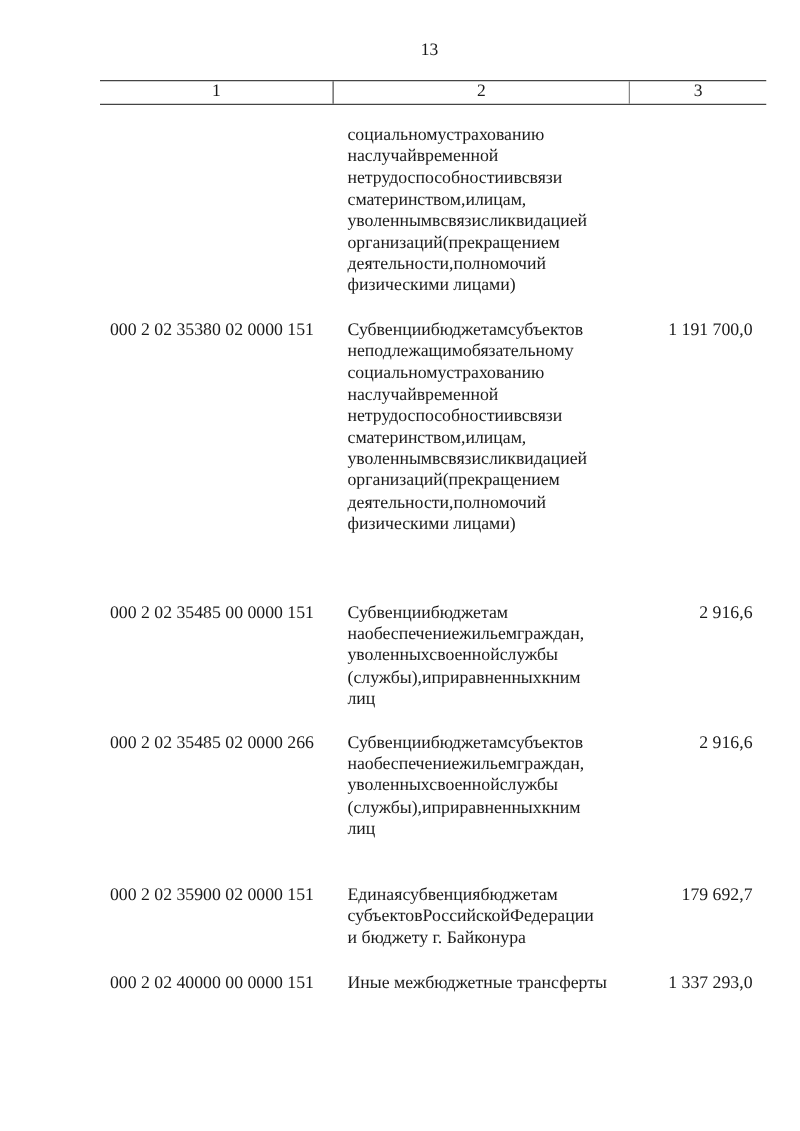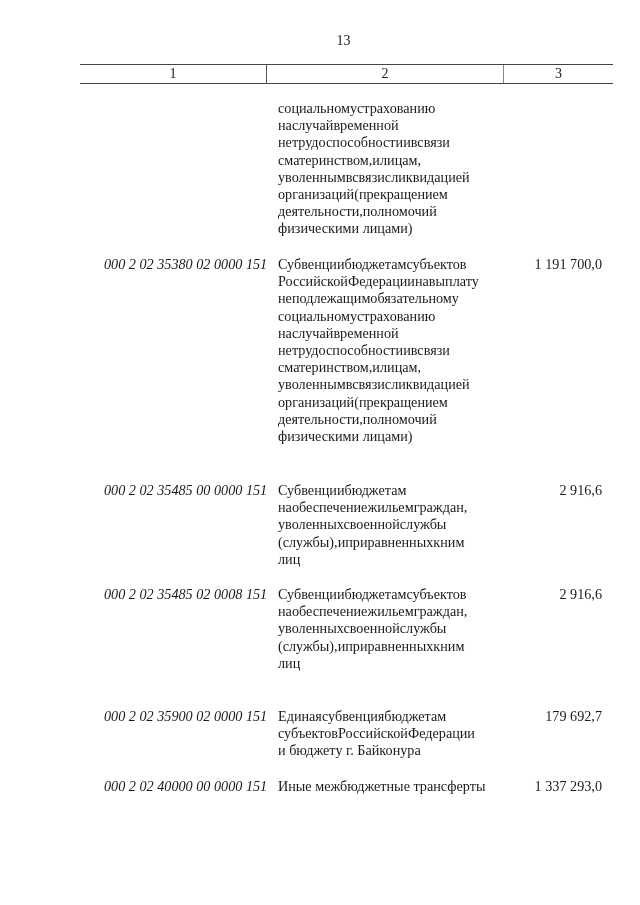--- a/index.html
+++ b/index.html
@@ -6,21 +6,21 @@
   body { width:640px; height:905px; position:relative; overflow:hidden;
          font-family:"Liberation Serif", "DejaVu Serif", serif; color:#1a1a1a; font-size:14.2px; }
   .page-num { position:absolute; top:33px; left:0; width:100%; text-align:center; font-size:14px; padding-left:47px; box-sizing:border-box; }
   .hdr { position:absolute; top:64px; left:80px; width:533px; height:18px;
          border-top:1.5px solid #444; border-bottom:1.5px solid #444; display:flex; }
   .hdr div { text-align:center; line-height:18px; font-size:14px; }
   .hdr .c1 { width:186px; border-right:1px solid #555; }
   .hdr .c2 { width:236px; border-right:1px solid #888; }
   .hdr .c3 { flex:1; }
   .row { position:absolute; left:88px; width:530px; }
-  .code { position:absolute; left:16px; top:0; width:185px; white-space:nowrap;font-style:italic; }
+  .code { position:absolute; left:0; top:0; width:185px; white-space:nowrap; }
   .desc { position:absolute; left:190px; top:0; width:236px; }
   .desc .ln { display:block; text-align:justify; text-align-last:justify; height:17.2px; line-height:17.2px; white-space:nowrap; }
   .desc .ln.last { text-align-last:left; }
   .amt { position:absolute; right:16px; top:0; white-space:nowrap; text-align:left; }
   .ln-flex { display:flex; justify-content:space-between; }
 </style>
 </head>
 <body>
 
 <div class="page-num">13</div>
@@ -43,21 +43,20 @@
         <span class="ln ln-flex"><span>организаций</span><span>(прекращением</span></span>
         <span class="ln ln-flex"><span>деятельности,</span><span>полномочий</span></span>
         <span class="ln last">физическими лицами)</span>
       </div>
       <div class="amt"></div>
     </div>
     <div class="row" style="top: 256px;">
       <div class="code">000 2 02 35380 02 0000 151</div>
       <div class="desc">
         <span class="ln ln-flex"><span>Субвенции</span><span>бюджетам</span><span>субъектов</span></span>
-        <span class="ln ln-flex"><span>Российской</span><span>Федерации</span><span>на</span><span>выплату</span></span>
         <span class="ln ln-flex"><span>не</span><span>подлежащим</span><span>обязательному</span></span>
         <span class="ln ln-flex"><span>социальному</span><span>страхованию</span></span>
         <span class="ln ln-flex"><span>на</span><span>случай</span><span>временной</span></span>
         <span class="ln ln-flex"><span>нетрудоспособности</span><span>и</span><span>в</span><span>связи</span></span>
         <span class="ln ln-flex"><span>с</span><span>материнством,</span><span>и</span><span>лицам,</span></span>
         <span class="ln ln-flex"><span>уволенным</span><span>в</span><span>связи</span><span>с</span><span>ликвидацией</span></span>
         <span class="ln ln-flex"><span>организаций</span><span>(прекращением</span></span>
         <span class="ln ln-flex"><span>деятельности,</span><span>полномочий</span></span>
         <span class="ln last">физическими лицами)</span>
       </div>
@@ -68,21 +67,21 @@
       <div class="desc">
         <span class="ln ln-flex"><span>Субвенции</span><span>бюджетам</span></span>
         <span class="ln ln-flex"><span>на</span><span>обеспечение</span><span>жильем</span><span>граждан,</span></span>
         <span class="ln ln-flex"><span>уволенных</span><span>с</span><span>военной</span><span>службы</span></span>
         <span class="ln ln-flex"><span>(службы),</span><span>и</span><span>приравненных</span><span>к</span><span>ним</span></span>
         <span class="ln last">лиц</span>
       </div>
       <div class="amt">2 916,6</div>
     </div>
     <div class="row" style="top: 586px;">
-      <div class="code">000 2 02 35485 02 0008 151</div>
+      <div class="code">000 2 02 35485 02 0000 266</div>
       <div class="desc">
         <span class="ln ln-flex"><span>Субвенции</span><span>бюджетам</span><span>субъектов</span></span>
         <span class="ln ln-flex"><span>на</span><span>обеспечение</span><span>жильем</span><span>граждан,</span></span>
         <span class="ln ln-flex"><span>уволенных</span><span>с</span><span>военной</span><span>службы</span></span>
         <span class="ln ln-flex"><span>(службы),</span><span>и</span><span>приравненных</span><span>к</span><span>ним</span></span>
         <span class="ln last">лиц</span>
       </div>
       <div class="amt">2 916,6</div>
     </div>
     <div class="row" style="top: 708px;">

